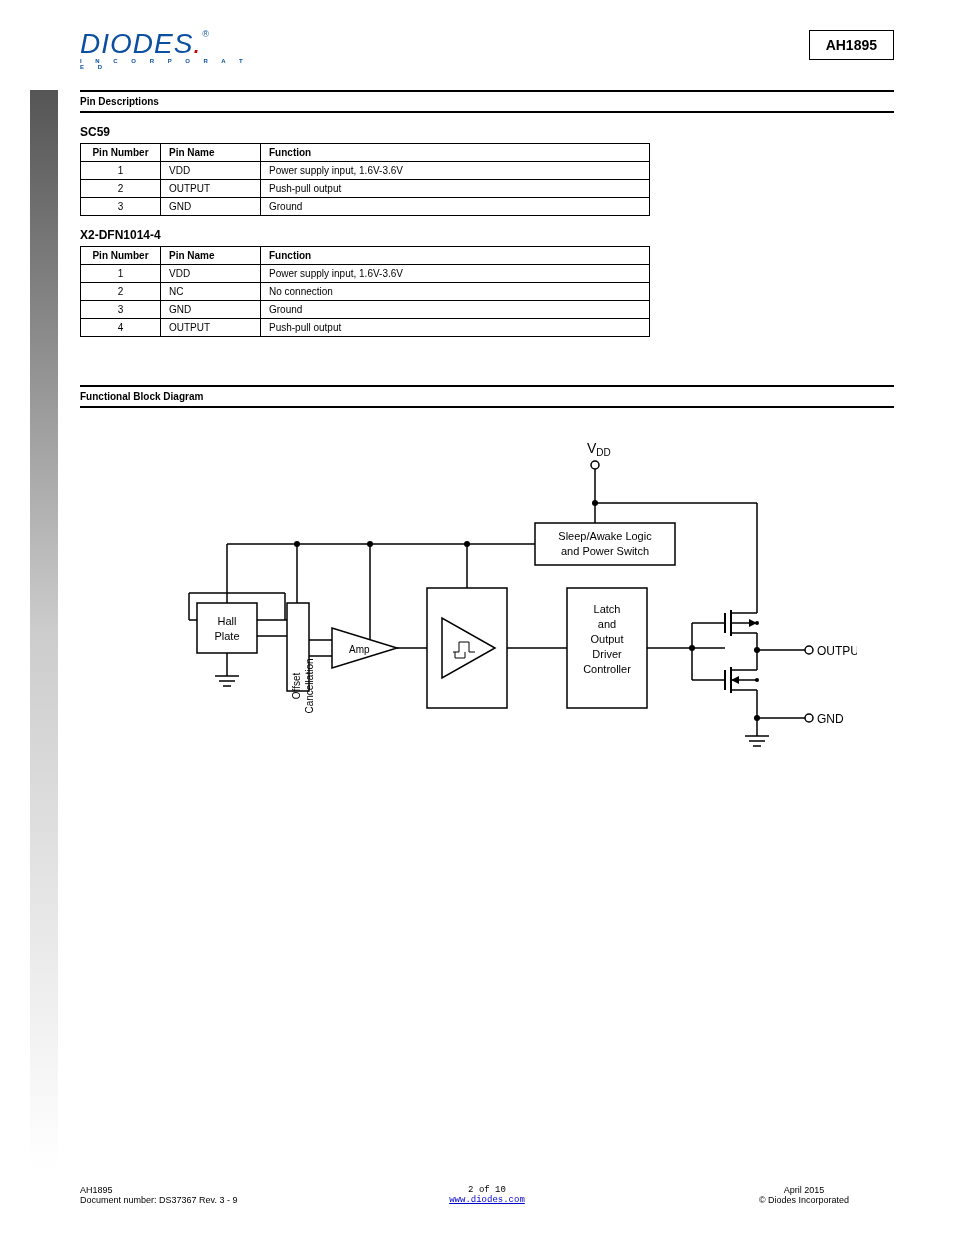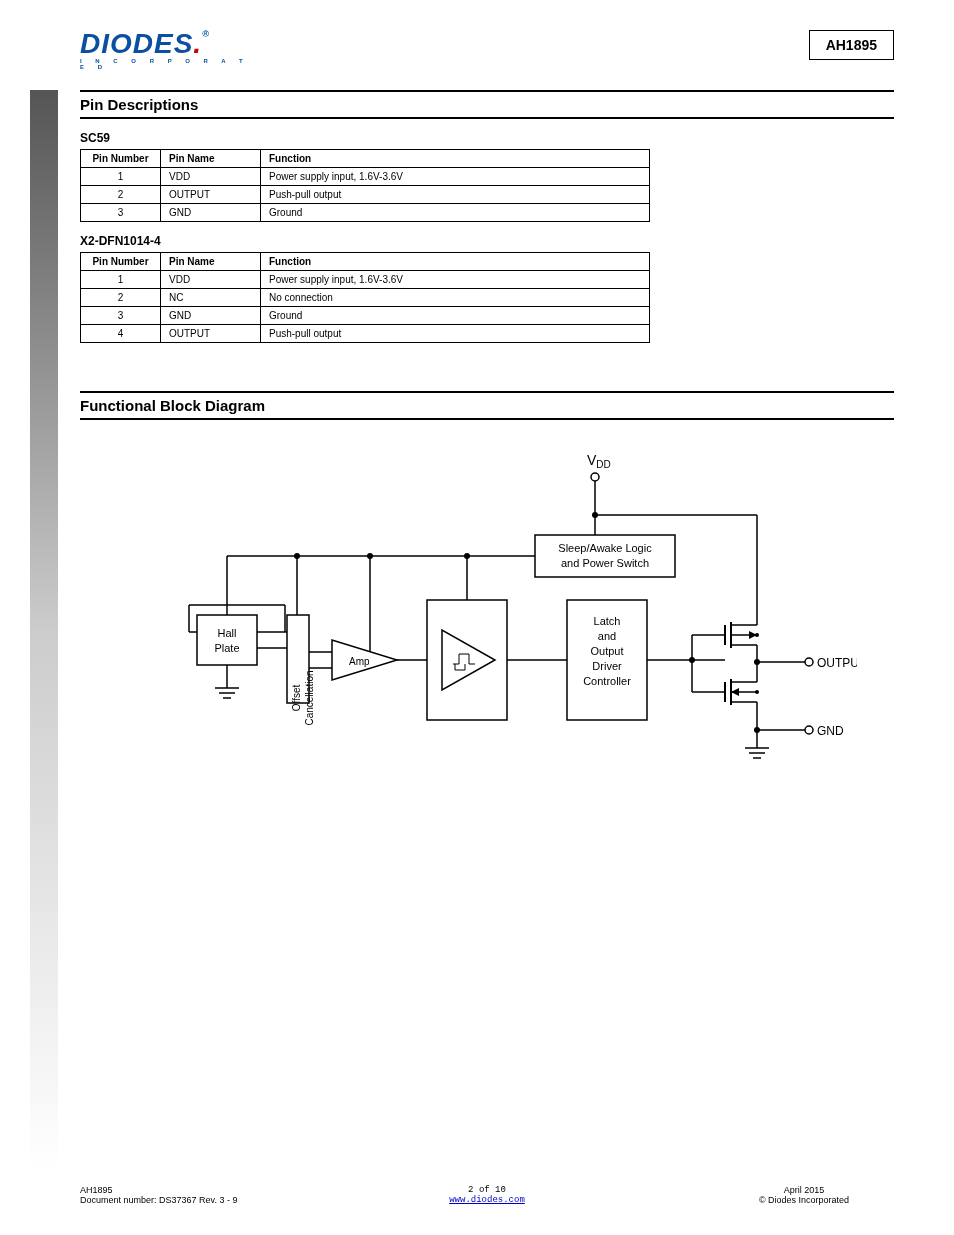--- a/index.html
+++ b/index.html
@@ -30,21 +30,21 @@
     display: flex;
     justify-content: space-between;
     align-items: flex-start;
     margin-bottom: 20px;
   }
   .logo {
     width: 170px;
   }
   .logo-top {
     font-size: 28px;
-    font-weight: 700;
+    font-weight: 400;
     font-style: italic;
     letter-spacing: 1px;
     color: #0a4fa0;
     line-height: 1;
   }
   .logo-bottom {
     font-size: 6px;
     letter-spacing: 6px;
     color: #0a4fa0;
     font-weight: bold;
@@ -57,21 +57,21 @@
     font-size: 9px;
     vertical-align: top;
   }
   .part-box {
     border: 1.5px solid #000;
     padding: 6px 16px;
     font-weight: bold;
     font-size: 14px;
   }
   .section-heading {
-    font-size: 15px;
+    font-size: 10px;
     font-weight: bold;
     border-top: 2px solid #000;
     border-bottom: 2px solid #000;
     padding: 4px 0;
   }
   .sub-heading {
     font-weight: bold;
     font-size: 12px;
     margin-bottom: 4px;
     margin-top: 12px;

